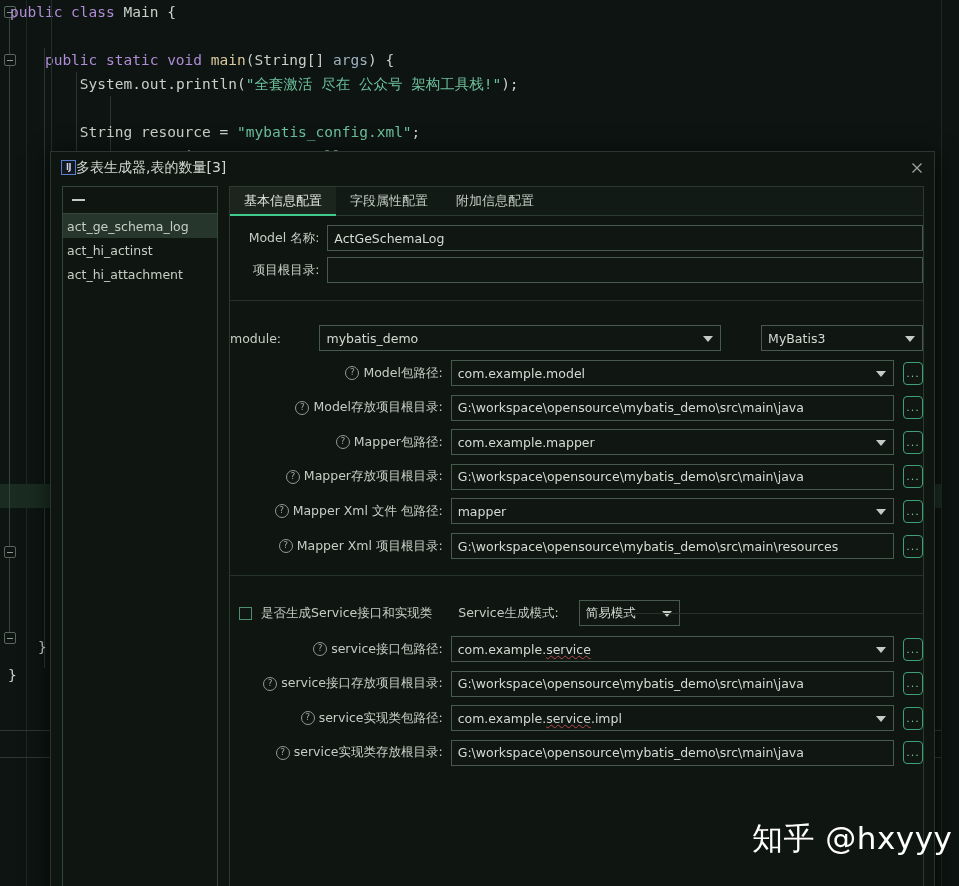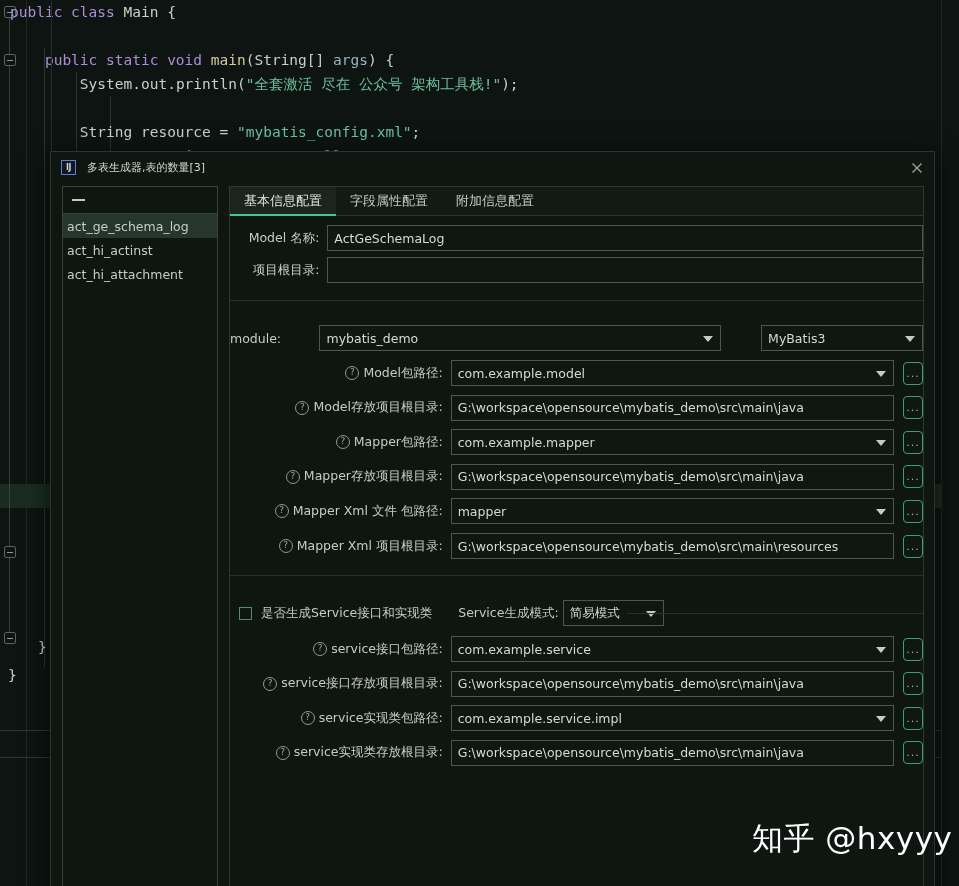--- a/index.html
+++ b/index.html
@@ -102,22 +102,21 @@
     border: 1px solid #5a7fd0;
     box-sizing: border-box;
     display: flex; align-items: center; justify-content: center;
     font-family: "DejaVu Sans", sans-serif;
     font-size: 8px; font-weight: bold; color: #c7d3e8;
     letter-spacing: -0.5px;
     background: #12181d;
     flex: none;
   }
   .dlg-title {
-    margin-left: 11px;
-    font-size: 11px;
+    font-size: 14px;
     color: #cfd8d0;
     white-space: nowrap;
   }
   .close-btn {
     position: absolute; right: 9px; top: 8px;
     width: 16px; height: 16px;
     cursor: pointer;
     color: #9aa79d;
   }
   .close-btn svg { display: block; }
@@ -251,20 +250,21 @@
     border-radius: 4px;
     box-sizing: border-box;
     display: flex; align-items: center; justify-content: center;
     color: #7fc5a5;
     font-size: 11px;
     letter-spacing: 1px;
     background: #101713;
     cursor: pointer;
   }
   .squiggle {
+    text-decoration: underline;
     text-decoration-color: #b04a4a;
     text-decoration-style: wavy;
     text-decoration-thickness: 1px;
     text-align: center;
   }
   .sep {
     position: absolute;
     height: 1px;
     background: #26332b;
   }
@@ -476,21 +476,21 @@
                 <div class="browse" style="margin-left: 9px;">...</div>
               </div>
             </div>
 
           <div class="sep" style="left:0; right:0; top:360px;"></div>
 
           <div class="row" style="left:0; top:385px; width:100%;">
             <div class="checkbox" style="margin-left:9px;"></div>
             <div class="lbl" style="margin-left:9px; text-align:left;">是否生成Service接口和实现类</div>
             <div class="lbl" style="margin-left:26px; text-align:left;">Service生成模式:</div>
-            <div class="field combo" style="width:101px; margin-left:4px;">
+            <div class="field combo" style="width:101px; margin-left:20px;">
               <span>简易模式</span>
               <span class="arrow"></span>
             </div>
           </div>
 
           <div class="sep" style="left:397px; right:0; top:398px;"></div>
 
           <div id="service-rows">
               <div class="row" style="left: 0px; top: 421px; width: 100%;">
                 <div class="lbl" style="width: 214px; display: flex; align-items: center; justify-content: flex-end;">

